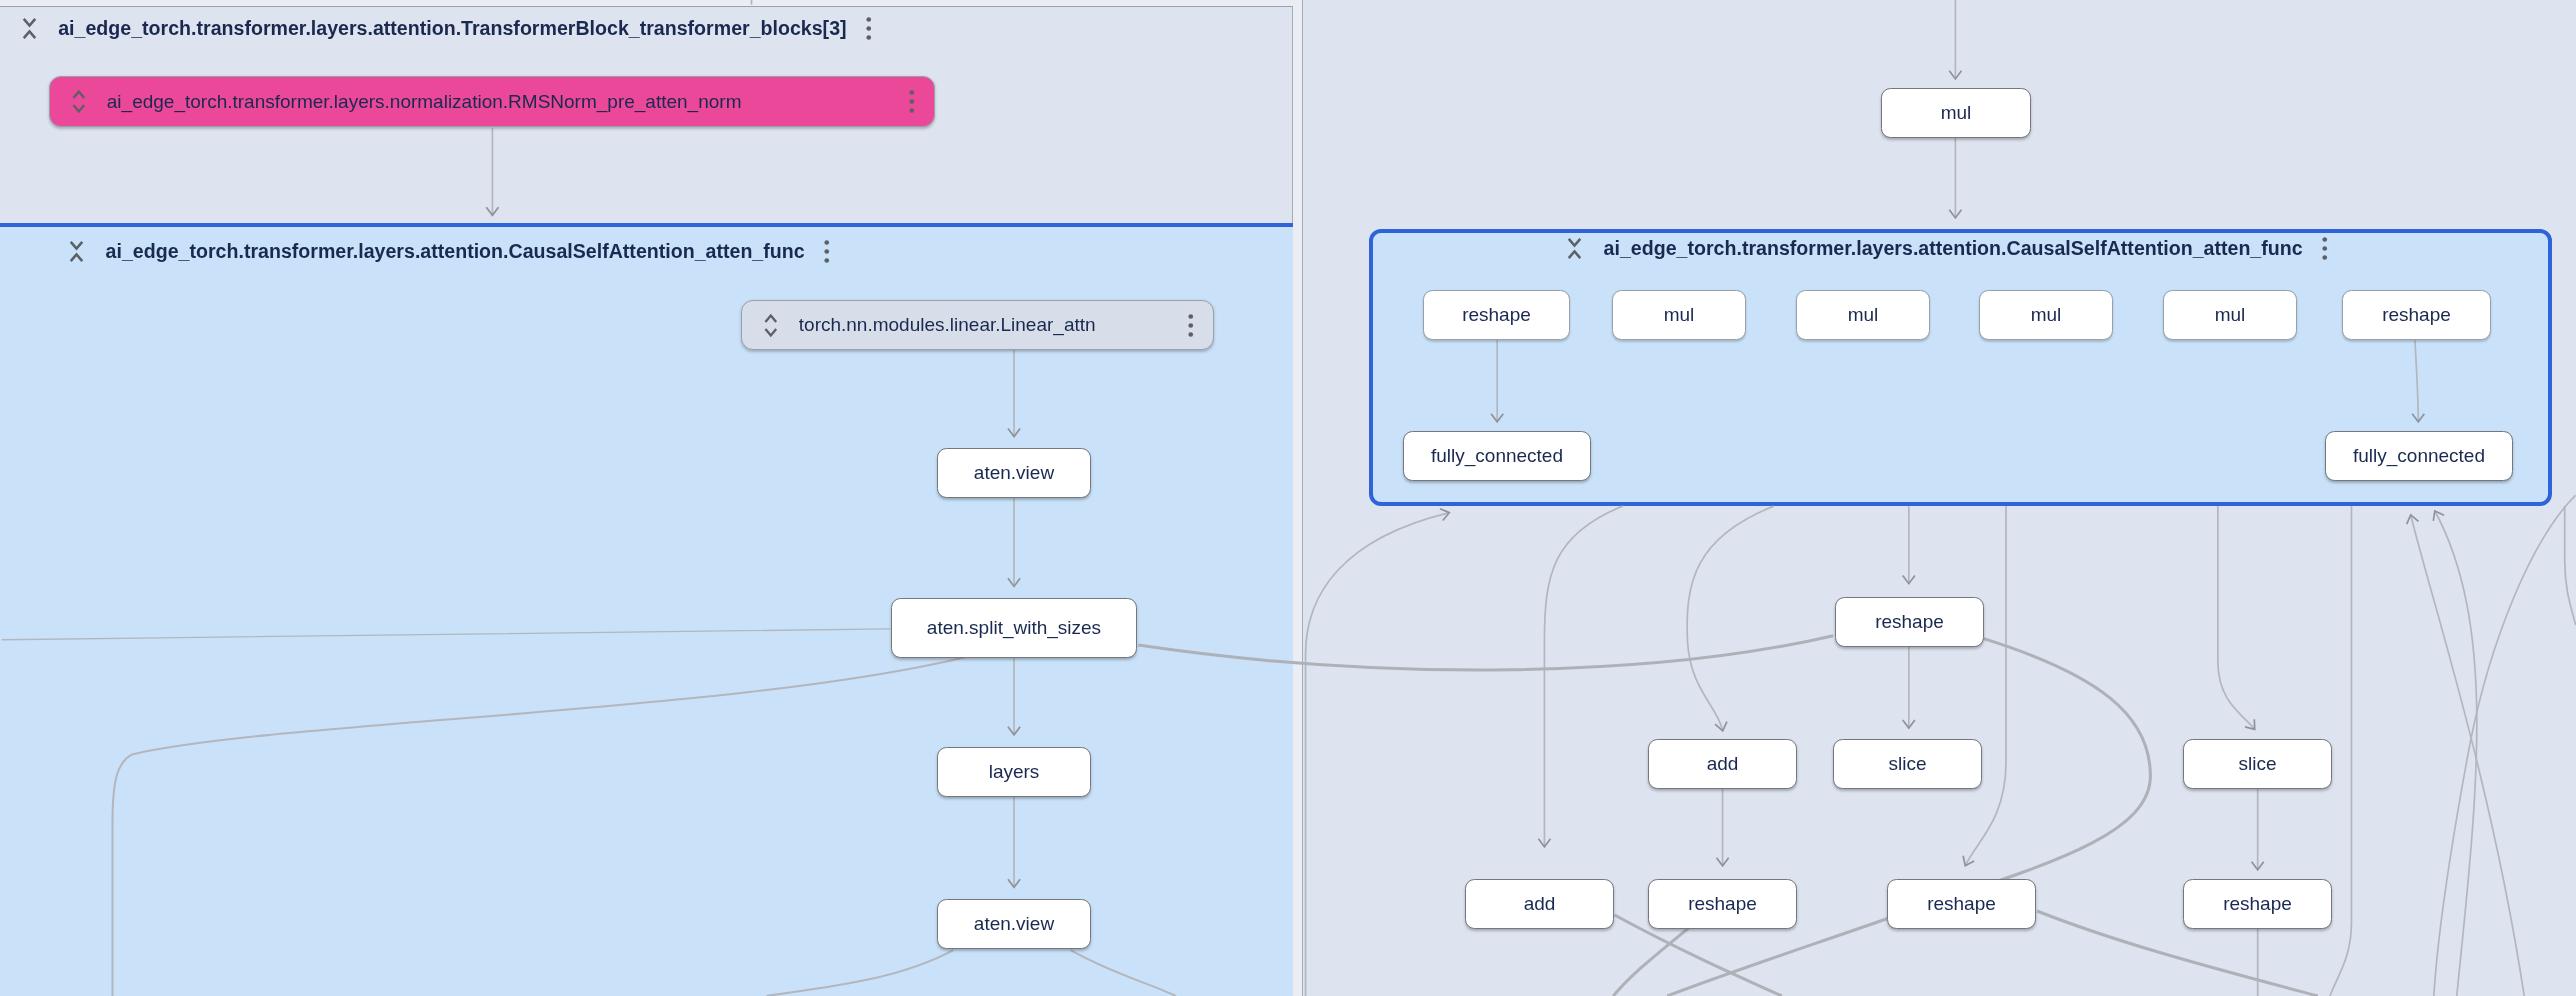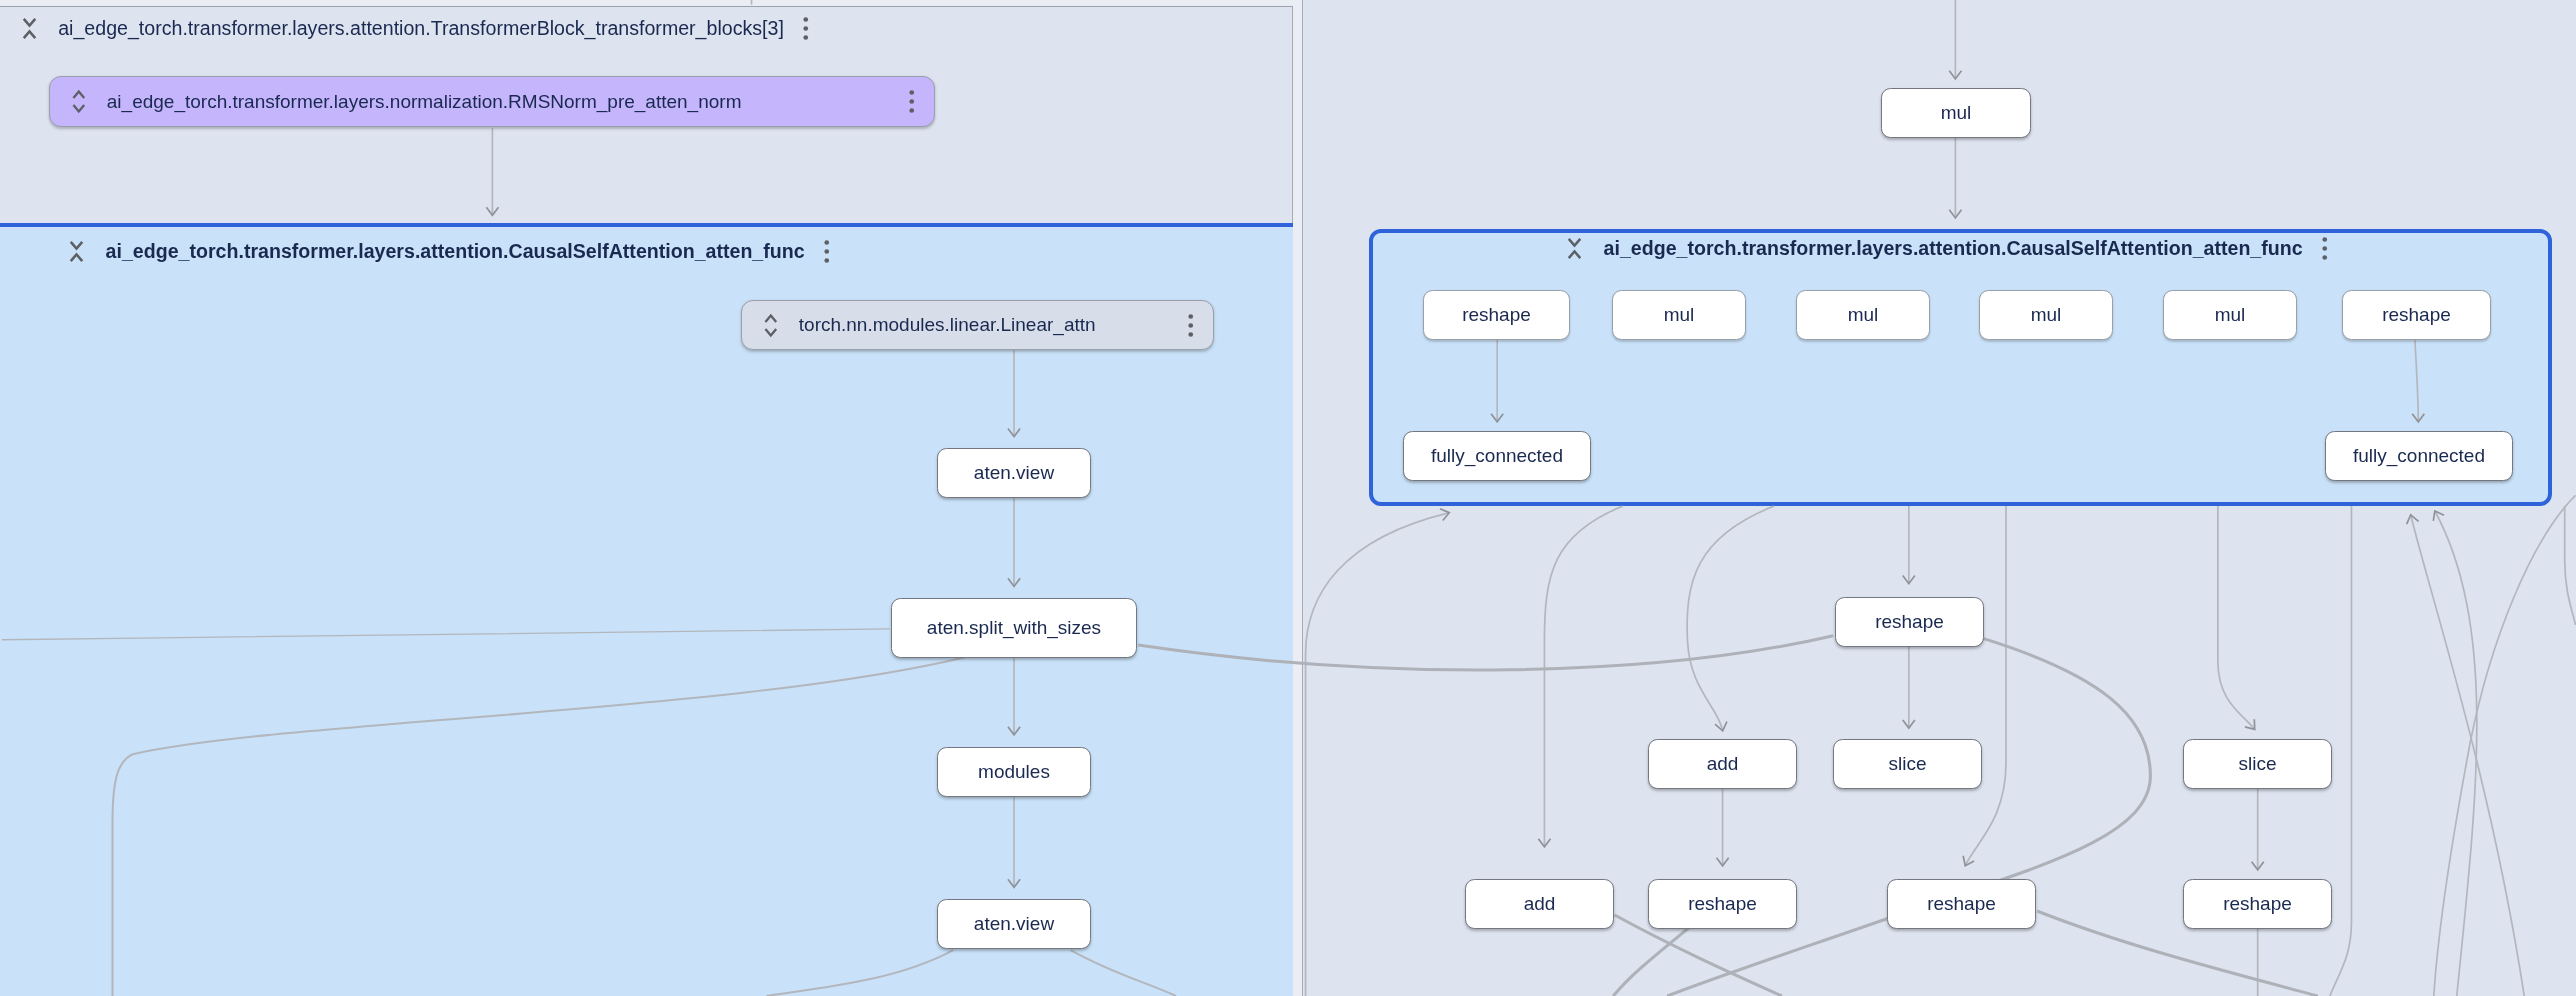--- a/index.html
+++ b/index.html
@@ -10,23 +10,23 @@
            border-top:1.4px solid #9ca1a9;border-right:1.4px solid #a7acb4;z-index:1;}
   .tb-right{left:1302px;top:0;width:1274px;height:996px;background:#dde3ef;
             border-left:1.4px solid #a7acb4;z-index:1;}
   .csa-left{left:0;top:223px;width:1293px;height:774px;background:#c9e2f9;
             border-top:4.7px solid #2e63d9;z-index:2;}
   .csa-right{left:1369px;top:229px;width:1183px;height:277px;background:#c9e2f9;
              border:4px solid #2e63d9;border-radius:12px;z-index:2;}
   .edges{position:absolute;left:0;top:0;width:2576px;height:996px;z-index:3;pointer-events:none;}
   .hdr{position:absolute;display:flex;align-items:center;gap:17.6px;z-index:5;white-space:nowrap;}
   .hdr .title{color:#1a2950;font-size:19.6px;}
-  .w600{font-weight:400;text-align:right;} .w500{font-weight:700;}
+  .w600{font-weight:700;text-align:right;} .w500{font-weight:700;}
   .gnode{position:absolute;box-sizing:border-box;display:flex;align-items:center;gap:17.6px;
-         background:#c4b5fd;border:1.4px solid #9aa0aa;border-radius:12px;
+         background:#ec4899;border:1.4px solid #9aa0aa;border-radius:12px;
          box-shadow:0 1.4px 2.7px rgba(60,64,67,.30);padding:0 17.6px;z-index:4;}
   .gnode .title{color:#1a2950;font-size:19px;font-weight:500;white-space:nowrap;}
   .gnode .spacer,.hdr .spacer{flex:1;}
   .op{position:absolute;box-sizing:border-box;display:flex;align-items:center;justify-content:center;
       background:#ffffff;border:1.7px solid #74777f;border-radius:9.5px;
       box-shadow:0 2px 2.7px rgba(60,64,67,.35);color:#1a2950;font-size:19px;font-weight:500;
       z-index:4;white-space:nowrap;}
   .op.lite{border-color:#99a0a9;box-shadow:0 1.4px 2px rgba(60,64,67,.25);}
   .ic{flex:0 0 auto;display:block;}
 </style>
@@ -150,21 +150,21 @@
     <span class="title w500">ai_edge_torch.transformer.layers.attention.CausalSelfAttention_atten_func</span>
     <svg class="ic" width="9.5" height="27" viewBox="0 0 10 30">
       <circle cx="5" cy="5" r="2.6" fill="#5c6064"></circle>
         <circle cx="5" cy="15" r="2.6" fill="#5c6064"></circle>
         <circle cx="5" cy="25" r="2.6" fill="#5c6064"></circle>
     </svg>
   </div>
 
   <div class="op" style="left:937px;top:448px;width:154px;height:50px;">aten.view</div>
   <div class="op" style="left:891px;top:598px;width:246px;height:60px;">aten.split_with_sizes</div>
-  <div class="op" style="left:937px;top:747px;width:154px;height:50px;">modules</div>
+  <div class="op" style="left:937px;top:747px;width:154px;height:50px;">layers</div>
   <div class="op" style="left:937px;top:899px;width:154px;height:50px;">aten.view</div>
 
   <div class="op" style="left:1881px;top:88px;width:150px;height:50px;">mul</div>
 
   <div class="op lite" style="left:1423px;top:290px;width:147px;height:50px;">reshape</div>
   <div class="op lite" style="left:1612px;top:290px;width:134px;height:50px;">mul</div>
   <div class="op lite" style="left:1796px;top:290px;width:134px;height:50px;">mul</div>
   <div class="op lite" style="left:1979px;top:290px;width:134px;height:50px;">mul</div>
   <div class="op lite" style="left:2163px;top:290px;width:134px;height:50px;">mul</div>
   <div class="op lite" style="left:2342px;top:290px;width:149px;height:50px;">reshape</div>

